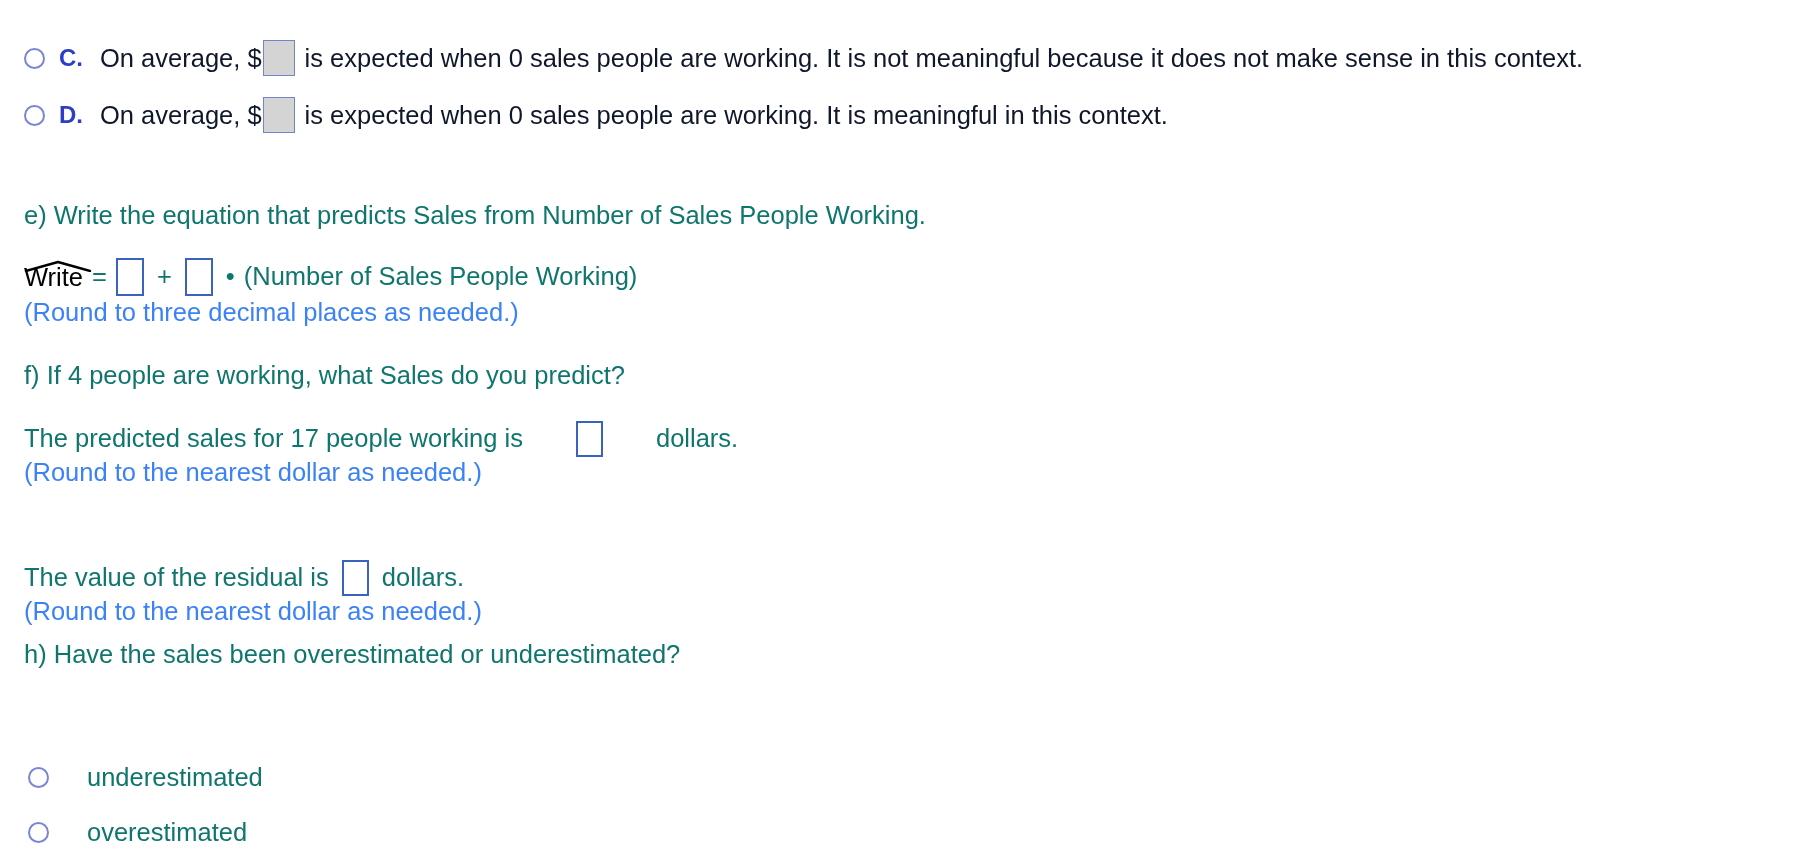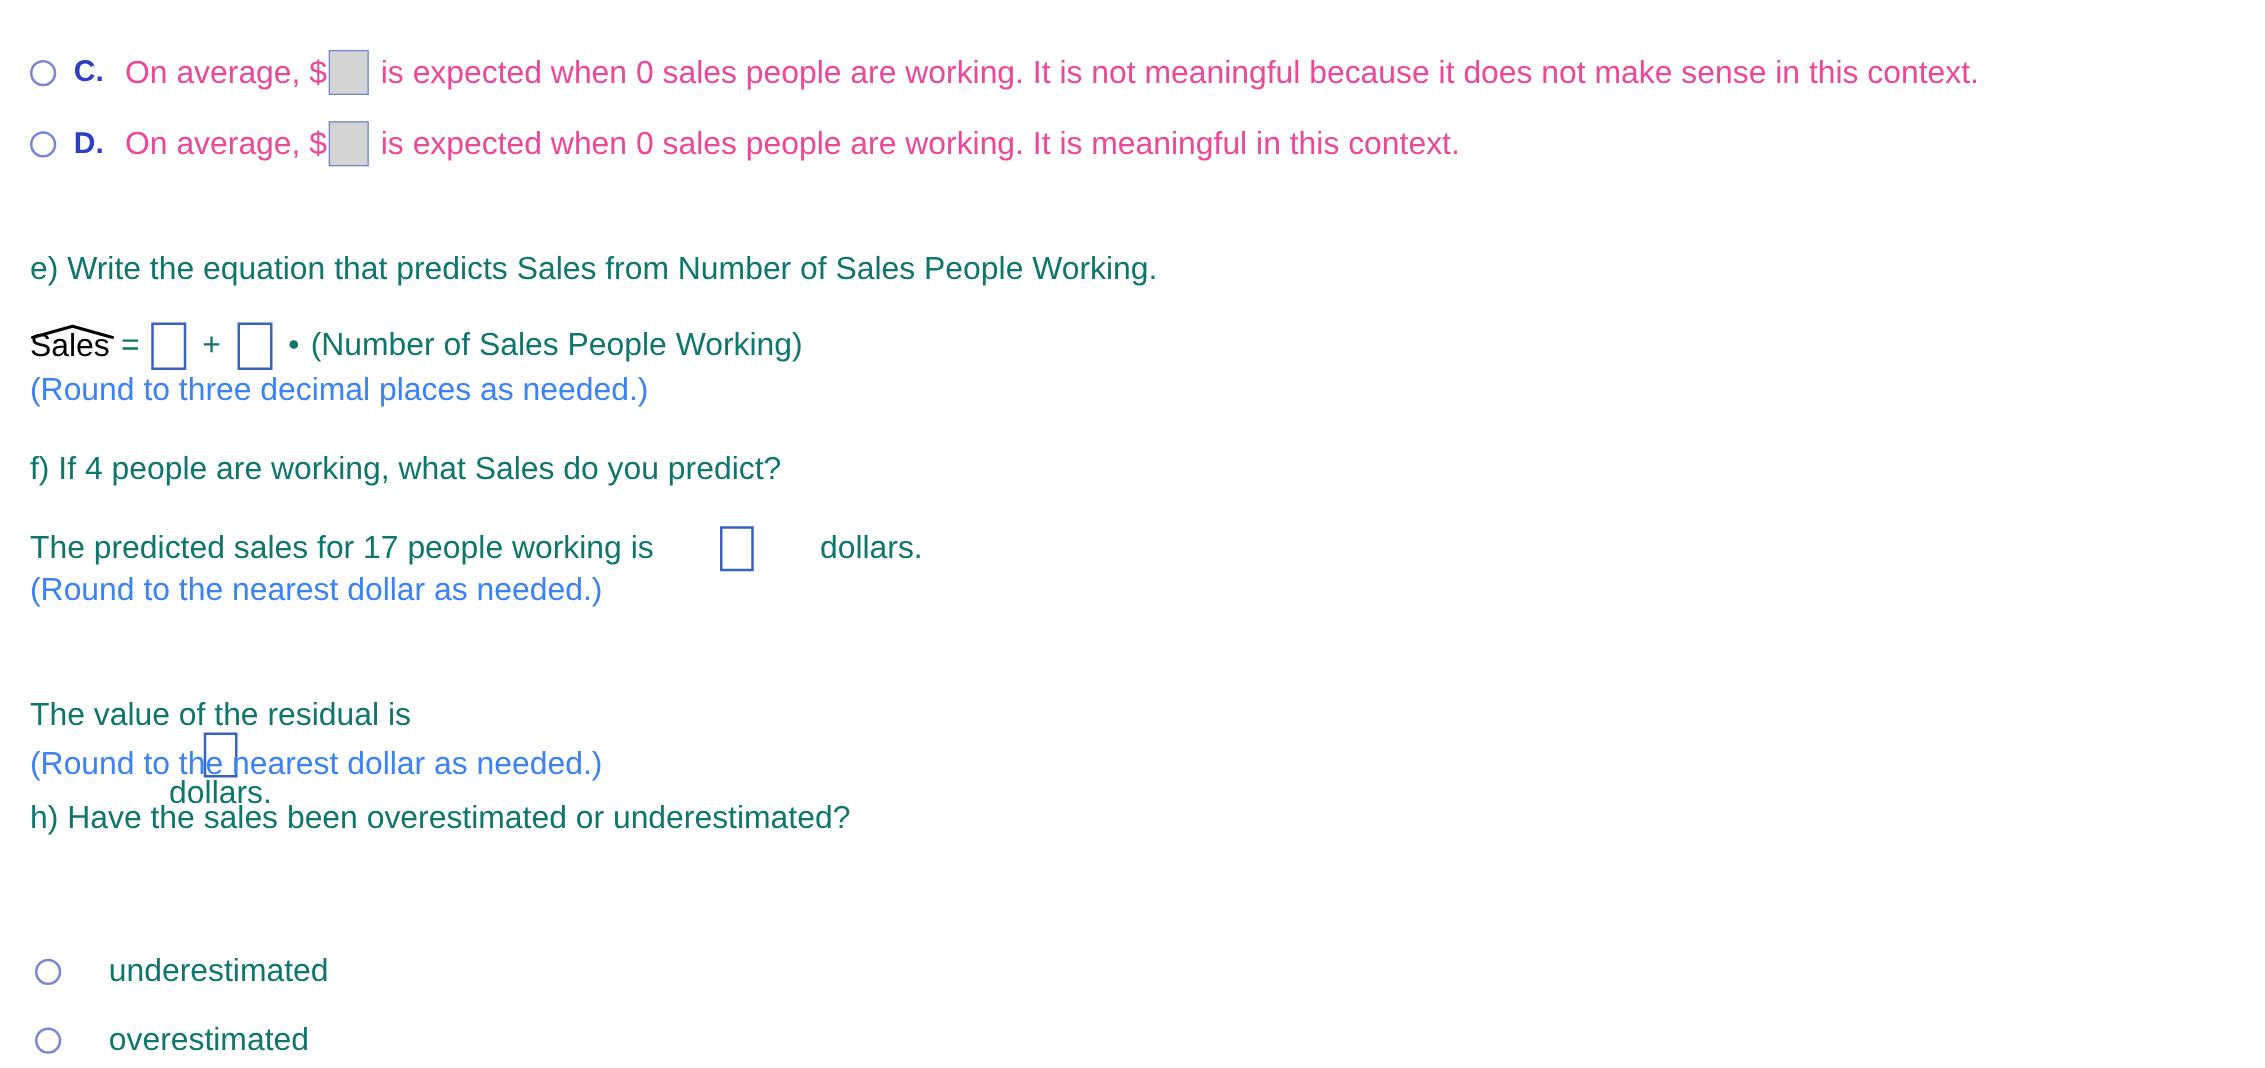--- a/index.html
+++ b/index.html
@@ -58,21 +58,21 @@
   .choice-letter {
     font-size: 24px;
     font-weight: bold;
     color: #2b3ec4;
     margin-left: 14px;
     flex: 0 0 auto;
   }
   .choice-body {
     margin-left: 17px;
     font-size: 25.5px;
-    color: #ec4899;
+    color: #0f172a;
     display: flex;
     align-items: center;
     white-space: nowrap;
   }
 
   
   .box-filled {
     display: inline-block;
     width: 32px;
     height: 36px;
@@ -175,21 +175,21 @@
     <span class="q-text">e) Write the equation that predicts Sales from Number of Sales People Working.</span>
   </div>
 
   <div class="eq-row" style="left:24px; top:258px;">
     <span class="sales-hat">
       <span class="hat">
         <svg width="68" height="12" viewBox="0 0 68 12" xmlns="http://www.w3.org/2000/svg">
           <path d="M2 11 L34 2 L66 11" fill="none" stroke="#000000" stroke-width="2.4" stroke-linecap="round" stroke-linejoin="round"></path>
         </svg>
       </span>
-      <span>Sales</span>
+      <span>Write</span>
     </span>
     <span class="gap-s"></span>
     <span class="q-text">=</span>
     <span class="gap-s"></span>
     <span class="box-empty"></span>
     <span class="gap-m"></span>
     <span class="q-text">+</span>
     <span class="gap-m"></span>
     <span class="box-empty"></span>
     <span class="gap-m"></span>
@@ -212,21 +212,21 @@
     <span class="box-empty sm"></span>
     <span class="gap-m"></span>
     <span class="q-text">dollars.</span>
   </div>
 
   <div class="line" style="left:24px; top:460px;">
     <span class="hint">(Round to the nearest dollar as needed.)</span>
   </div>
 
 
-  <div class="line" style="left:24px; top:560px;flex-direction:column;">
+  <div class="line" style="left:24px; top:560px;">
     <span class="q-text">The value of the residual is</span>
     <span class="gap-m"></span>
     <span class="box-empty sm"></span>
     <span class="gap-m"></span>
     <span class="q-text">dollars.</span>
   </div>
 
   <div class="line" style="left:24px; top:599px;">
     <span class="hint">(Round to the nearest dollar as needed.)</span>
   </div>

